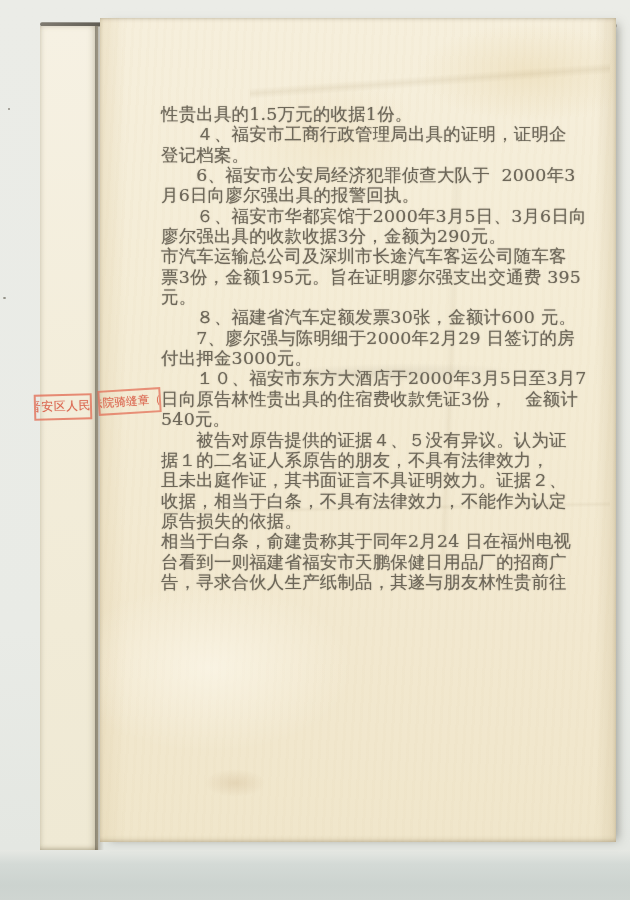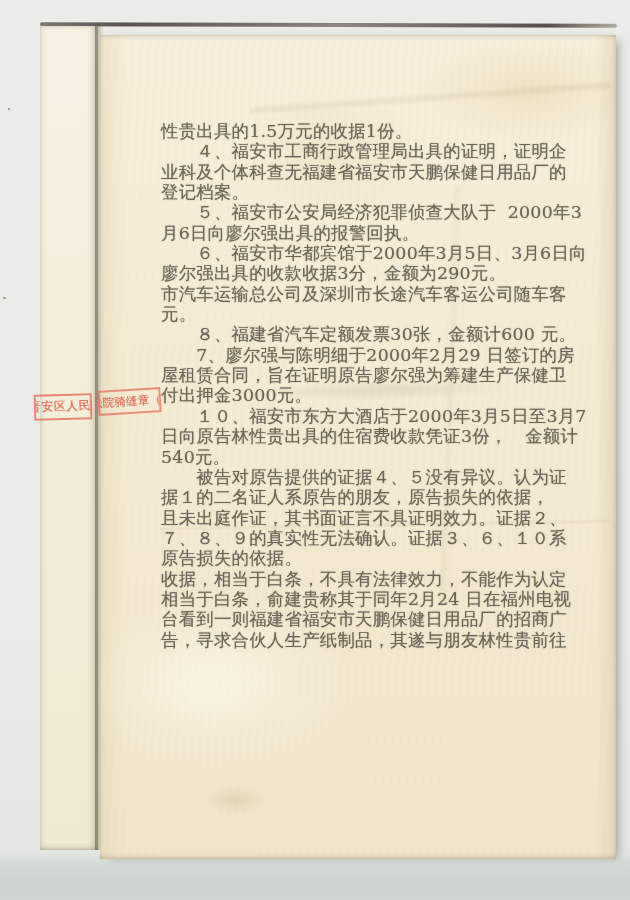--- a/index.html
+++ b/index.html
@@ -28,21 +28,21 @@
                inset 3px 0 6px -3px rgba(150,140,115,.35),
                inset 0 -3px 5px -2px rgba(130,115,85,.4);
   }
   
   .fold-gap{
     position:absolute;left:95px;top:26px;width:9px;height:824px;
     background:linear-gradient(90deg,rgba(70,64,52,.5) 0%,rgba(120,110,90,.3) 45%,rgba(244,235,211,0) 100%);
   }
   
   .page{
-    position:absolute;left:100px;top:35px;width:516px;height:824px;
+    position:absolute;left:100px;top:18px;width:516px;height:824px;
     background:
       radial-gradient(160px 70px at 430px 55px, rgba(226,203,150,.33), transparent 70%),
       radial-gradient(130px 90px at 230px 120px, rgba(228,207,158,.22), transparent 70%),
       radial-gradient(220px 130px at 110px 650px, rgba(255,252,243,.55), transparent 65%),
       radial-gradient(44px 20px at 135px 765px, rgba(185,152,105,.22), transparent 70%),
       linear-gradient(90deg, rgba(226,211,176,.45) 0px, rgba(226,211,176,0) 26px),
       linear-gradient(270deg, rgba(208,192,156,.42) 0px, rgba(208,192,156,0) 20px),
       repeating-linear-gradient(93deg, rgba(214,195,155,.05) 0 3px, rgba(255,255,255,0) 3px 8px),
       linear-gradient(180deg,#f6efdc 0%,#f4ecd5 40%,#f2e8cf 75%,#f0e6cb 100%);
     box-shadow:6px 2px 9px -4px rgba(85,85,75,.5),
@@ -107,41 +107,39 @@
 
   <div class="page">
     <div class="crease c1"></div>
     <div class="crease c2"></div>
     <div class="crease c3"></div>
     <div class="smudge"></div>
 
     <div class="text-block">
         <div class="line">性贵出具的1.5万元的收据1份。</div>
         <div class="line">　　４、福安市工商行政管理局出具的证明，证明企</div>
-        <div class="line">业科及个体科查无福建省福安市天鹏保健日用品厂的</div>
         <div class="line">登记档案。</div>
-        <div class="line">　　５、福安市公安局经济犯罪侦查大队于  2000年3</div>
+        <div class="line">　　6、福安市公安局经济犯罪侦查大队于  2000年3</div>
         <div class="line">月6日向廖尔强出具的报警回执。</div>
         <div class="line">　　６、福安市华都宾馆于2000年3月5日、3月6日向</div>
         <div class="line">廖尔强出具的收款收据3分，金额为290元。</div>
         <div class="line">市汽车运输总公司及深圳市长途汽车客运公司随车客</div>
+        <div class="line">票3份，金额195元。旨在证明廖尔强支出交通费 395</div>
         <div class="line">元。</div>
         <div class="line">　　８、福建省汽车定额发票30张，金额计600 元。</div>
         <div class="line">　　7、廖尔强与陈明细于2000年2月29 日签订的房</div>
-        <div class="line">屋租赁合同，旨在证明原告廖尔强为筹建生产保健卫</div>
         <div class="line">付出押金3000元。</div>
         <div class="line">　　１０、福安市东方大酒店于2000年3月5日至3月7</div>
         <div class="line">日向原告林性贵出具的住宿费收款凭证3份，　金额计</div>
         <div class="line">540元。</div>
         <div class="line">　　被告对原告提供的证据４、５没有异议。认为证</div>
-        <div class="line">据１的二名证人系原告的朋友，原告损失的依据，</div>
+        <div class="line">据１的二名证人系原告的朋友，不具有法律效力，</div>
         <div class="line">且未出庭作证，其书面证言不具证明效力。证据２、</div>
-        <div class="line">７、８、９的真实性无法确认。证据３、６、１０系</div>
+        <div class="line">收据，相当于白条，不具有法律效力，不能作为认定</div>
         <div class="line">原告损失的依据。</div>
-        <div class="line">收据，相当于白条，不具有法律效力，不能作为认定</div>
         <div class="line">相当于白条，俞建贵称其于同年2月24 日在福州电视</div>
         <div class="line">台看到一则福建省福安市天鹏保健日用品厂的招商广</div>
         <div class="line">告，寻求合伙人生产纸制品，其遂与朋友林性贵前往</div>
       </div>
   </div>
 
   <div class="seal seal-left">
     <span class="seal-text">晋安区人民</span>
   </div>
   <div class="seal seal-right">

